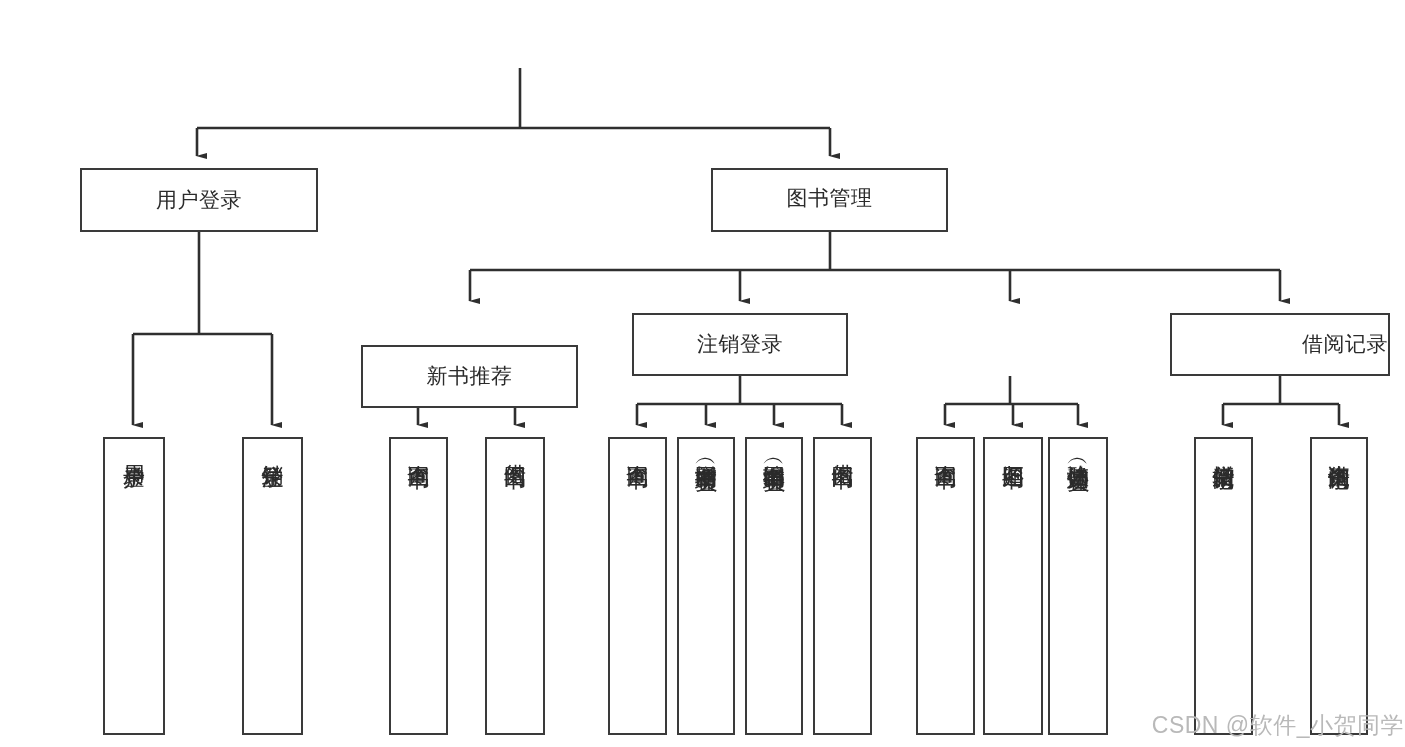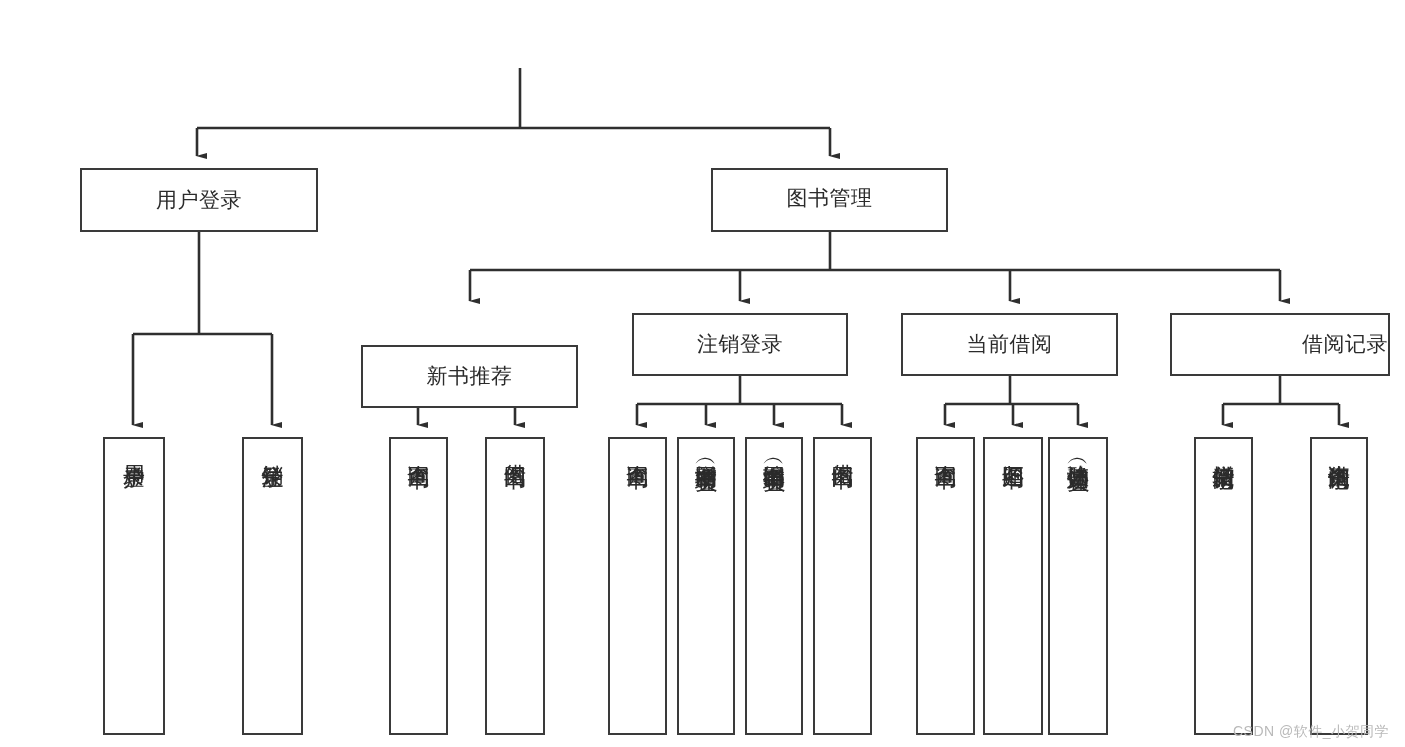--- a/index.html
+++ b/index.html
@@ -56,23 +56,23 @@
   .node.v .label {
     writing-mode: vertical-rl;
     text-orientation: upright;
     font-size: 22px;
     line-height: 1.18;
     letter-spacing: 1px;
     white-space: nowrap;
   }
   .watermark {
     position: absolute;
-    right: 16px;
+    right: 1px;
     bottom: 6px;
-    font-size: 14px;
+    font-size: 23px;
     color: #b9b9b9;
     white-space: nowrap;
     letter-spacing: 0.5px;
   }
 </style>
 </head>
 <body>
 
 <div id="canvas">
 
@@ -136,23 +136,20 @@
   </div>
 
   <div class="node h" style="left:361px; top:313px; width:217px; height:63px;margin-top:32px;">
     <span class="label">新书推荐</span>
   </div>
 
   <div class="node h" style="left:632px; top:313px; width:216px; height:63px;">
     <span class="label">注销登录</span>
   </div>
 
-  <div class="node h" style="left:901px; top:313px; width:217px; height:63px;">
-    <span class="label">当前借阅</span>
-  </div>
 
   <div class="node h" style="left:1170px; top:313px; width:220px; height:63px;justify-content:flex-end;">
     <span class="label">借阅记录</span>
   </div>
 
   <div class="node v" style="left:103px; top:437px; width:62px; height:298px;">
     <span class="label">用户登录</span>
   </div>
 
   <div class="node v" style="left:242px; top:437px; width:61px; height:298px;">

